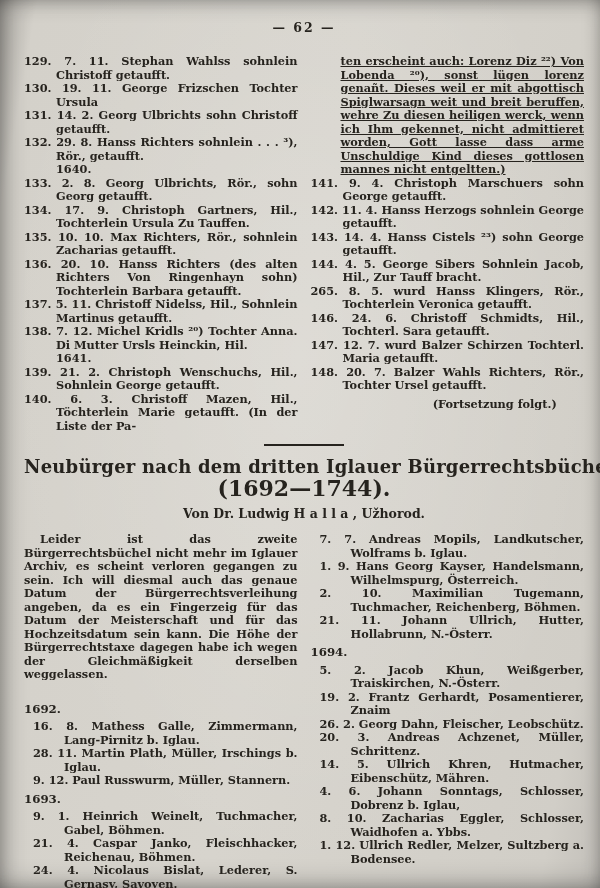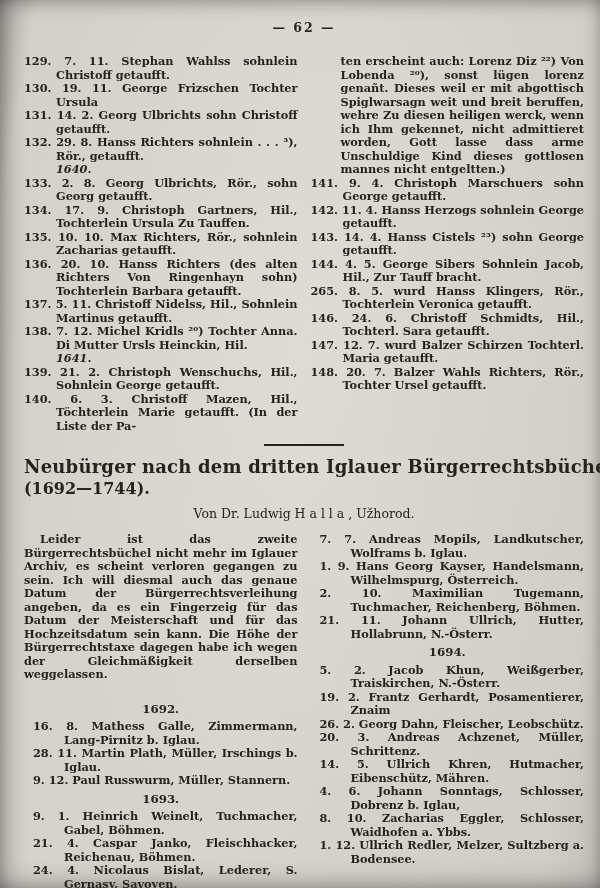--- a/index.html
+++ b/index.html
@@ -44,60 +44,59 @@
     padding-left: 32px;
     text-indent: -32px;
     text-align: justify;
   }
   .section2 .entry {
     padding-left: 40px;
     text-indent: -31px;
   }
   .year-inline {
     padding-left: 32px;
-    font-style: italic;
   }
   .year-center {
-    text-align: center;
     font-size: 11.8px;
     margin: 5px 0 4px 0;
   }
   .para {
     text-align: justify;
   }
-  .section1 .para { padding-left: 30px; }
+  .section1 .para { padding-left: 30px; text-decoration: underline; }
   .fortsetzung {
     margin-top: 5px;
     text-align: center;
     padding-left: 95px;
   }
   .divider {
     border: none;
     border-top: 2.5px solid var(--ink, #26231e);
     width: 80px;
     margin: 11px auto 10px auto;
   }
   .article-title-1 {
     text-align: center;
     font-size: 18px;
     line-height: 22px;
     margin: 0;
     letter-spacing: 0.2px;
     white-space: nowrap;
   }
   .article-title-2 {
-    font-size: 16px;
+    text-align: center;
+    font-size: 22px;
     line-height: 21px;
     margin: 0;
   }
   .byline {
     text-align: center;
     font-size: 12.5px;
     margin: 7px 0 12px 0;
-    font-weight: normal;
+    font-weight: bold;
   }
   .intro {
     text-indent: 16px;
     margin-bottom: 21px;
   }
 </style>
 </head>
 <body>
 
 <div class="page">
@@ -124,20 +123,21 @@
     <div class="col">
       <div class="para">ten erscheint auch: Lorenz Diz ²²) Von Lobenda ²⁰), sonst lügen lorenz genañt. Dieses weil er mit abgottisch Spiglwarsagn weit und breit beruffen, wehre Zu diesen heiligen werck, wenn ich Ihm gekennet, nicht admittieret worden, Gott lasse dass arme Unschuldige Kind dieses gottlosen mannes nicht entgeltten.)</div>
       <div class="entry">141. 9. 4. Christoph Marschuers sohn George getaufft.</div>
       <div class="entry">142. 11. 4. Hanss Herzogs sohnlein George getaufft.</div>
       <div class="entry">143. 14. 4. Hanss Cistels ²³) sohn George getaufft.</div>
       <div class="entry">144. 4. 5. George Sibers Sohnlein Jacob, Hil., Zur Tauff bracht.</div>
       <div class="entry">265. 8. 5. wurd Hanss Klingers, Rör., Tochterlein Veronica getaufft.</div>
       <div class="entry">146. 24. 6. Christoff Schmidts, Hil., Tochterl. Sara getaufft.</div>
       <div class="entry">147. 12. 7. wurd Balzer Schirzen Tochterl. Maria getaufft.</div>
       <div class="entry">148. 20. 7. Balzer Wahls Richters, Rör., Tochter Ursel getaufft.</div>
+      <div class="fortsetzung">(Fortsetzung folgt.)</div>
     </div>
   </div>
 
   <hr class="divider">
 
   <div>
     <h1 class="article-title-1">Neubürger nach dem dritten Iglauer Bürgerrechtsbüchel</h1>
     <h1 class="article-title-2">(1692—1744).</h1>
     <div class="byline">Von Dr. Ludwig H a l l a , Užhorod.</div>
   </div>

